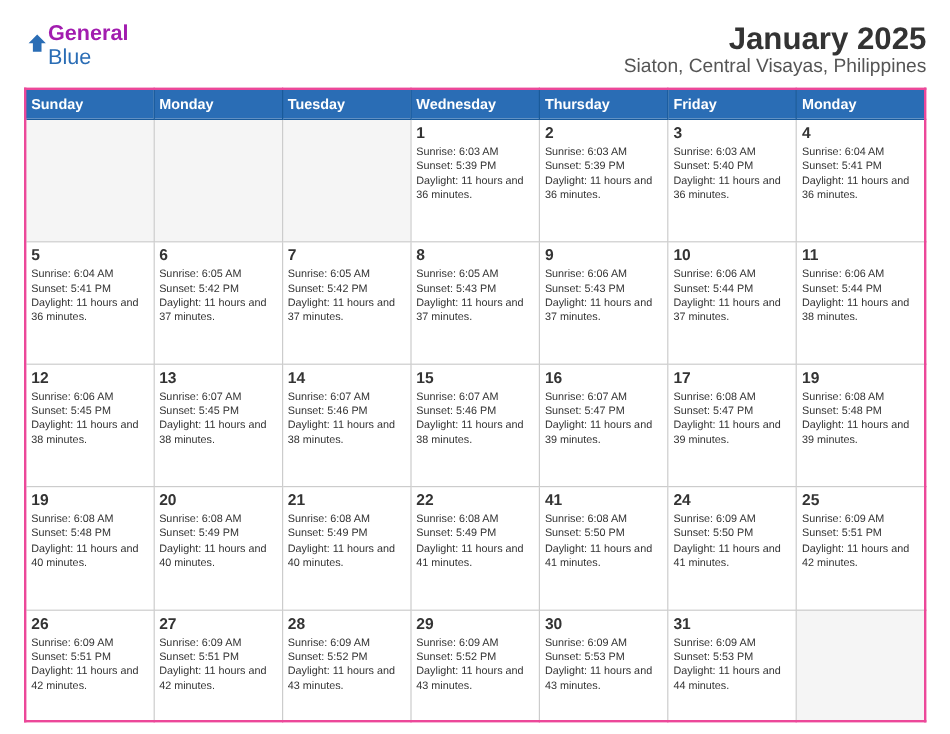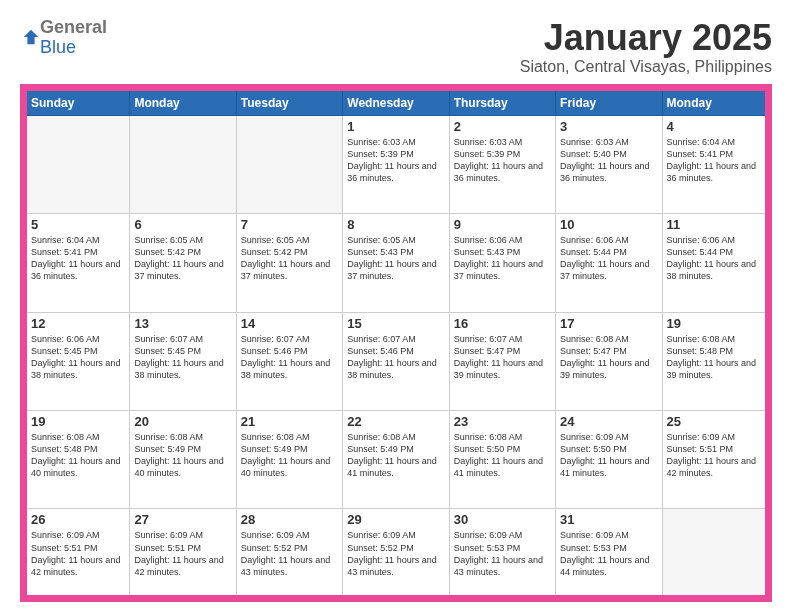--- a/index.html
+++ b/index.html
@@ -28,49 +28,49 @@
       align-items: center;
     }
     .logo-text {
       display: flex;
       flex-direction: column;
       line-height: 1.1;
     }
     .logo-general {
       font-size: 18px;
       font-weight: bold;
-      color: #737373;
+      color: #a21caf;
     }
     .logo-blue {
       font-size: 18px;
       font-weight: normal;
       color: #2a6db5;
     }
     .logo-icon {
       width: 18px;
       height: 18px;
       margin-left: 2px;
       margin-top: 2px;
     }
     .title-block {
       text-align: right;
     }
     .month-title {
-      font-size: 36px;
+      font-size: 26px;
       font-weight: bold;
       color: #333;
       line-height: 1.1;
     }
     .location {
       font-size: 16px;
       color: #555;
     }
     .calendar {
       flex: 1;
-      border: 7px solid #ec4899;
+      border: 2px solid #ec4899;
       border-collapse: collapse;
       width: 100%;
       table-layout: fixed;
     }
     .calendar th {
       background: #2a6db5;
       color: #fff;
       font-size: 12px;
       font-weight: bold;
       padding: 5px 4px;
@@ -276,21 +276,21 @@
 Sunset: 5:49 PM
 Daylight: 11 hours and 40 minutes.</div>
           </td>
           <td>
             <span class="day-number">22</span>
             <div class="day-info" style="white-space: pre-line;">Sunrise: 6:08 AM
 Sunset: 5:49 PM
 Daylight: 11 hours and 41 minutes.</div>
           </td>
           <td>
-            <span class="day-number">23</span>
+            <span class="day-number">41</span>
             <div class="day-info" style="white-space: pre-line;">Sunrise: 6:08 AM
 Sunset: 5:50 PM
 Daylight: 11 hours and 41 minutes.</div>
           </td>
           <td>
             <span class="day-number">24</span>
             <div class="day-info" style="white-space: pre-line;">Sunrise: 6:09 AM
 Sunset: 5:50 PM
 Daylight: 11 hours and 41 minutes.</div>
           </td>

